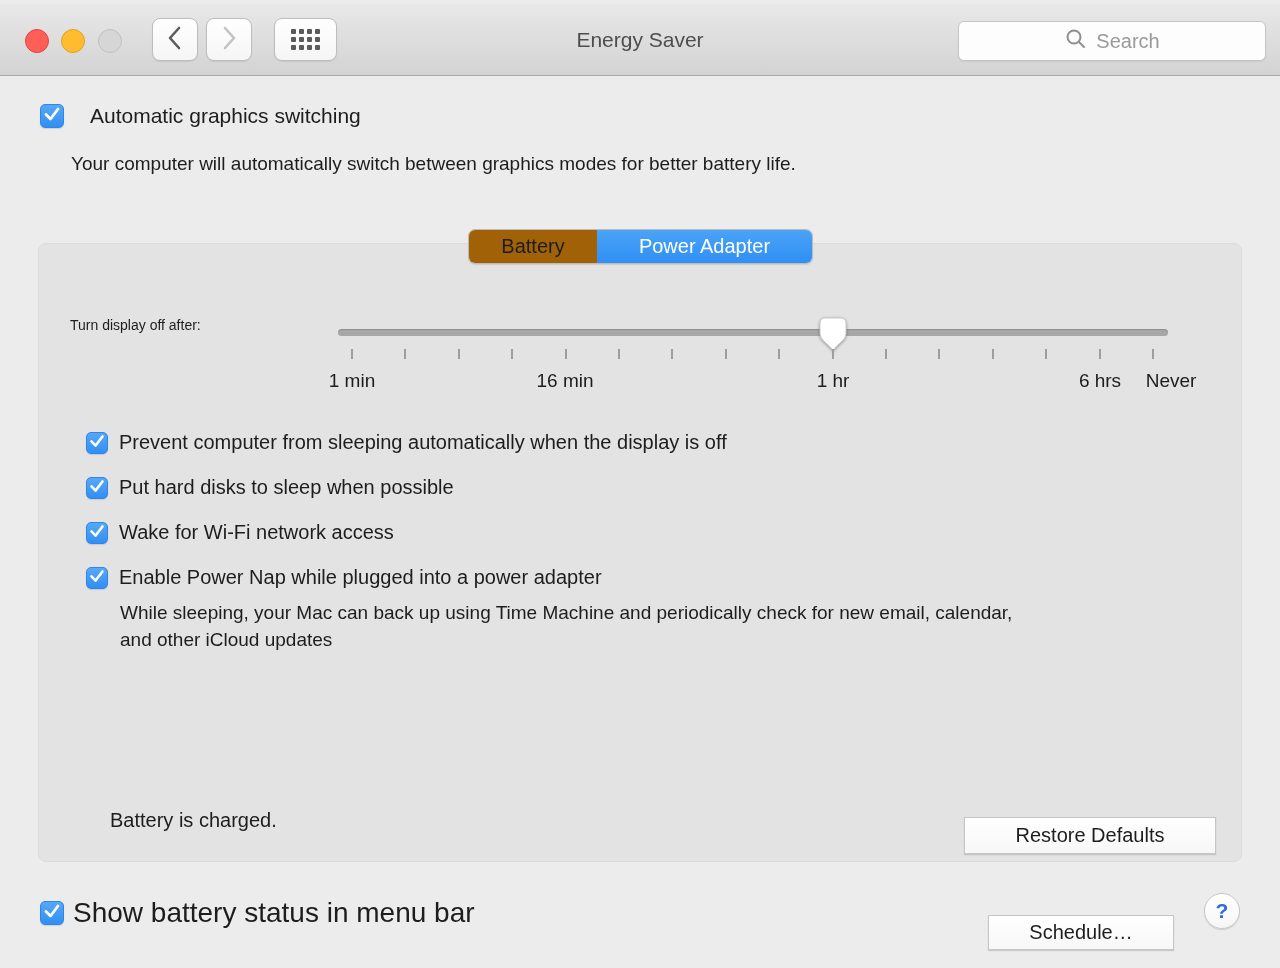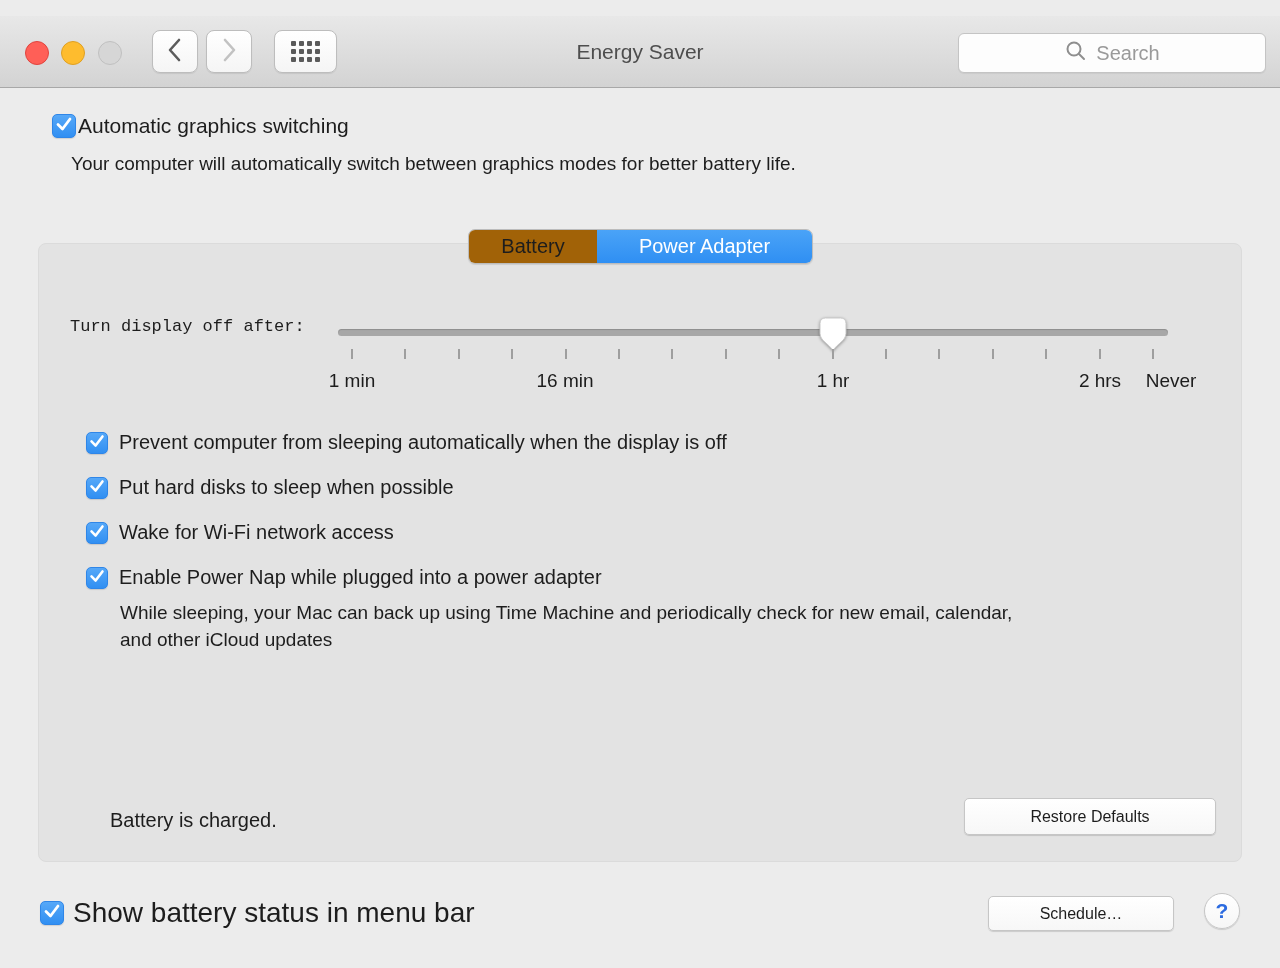--- a/index.html
+++ b/index.html
@@ -6,21 +6,21 @@
   html,body { width:1280px; height:968px; }
   body {
     font-family: "Liberation Sans", "DejaVu Sans", sans-serif;
     background:#ececec; color:#1d1d1d; overflow:hidden;
     -webkit-font-smoothing:antialiased;
   }
   .window { position:relative; width:1280px; height:968px; background:#ececec; }
 
   
   .titlebar {
-    position:absolute; left:0; top:16px; width:1280px; height:72px;
+    position:absolute; left:0; top:4px; width:1280px; height:72px;
     background:linear-gradient(180deg,#e8e8e8 0%,#d3d3d3 100%);
     border-bottom:1px solid #a8a8a8;
   }
   .tl { position:absolute; top:25px; width:24px; height:24px; border-radius:50%; }
   .tl.red    { left:25px; background:#ff5f57; border:1px solid #e0443e; }
   .tl.yellow { left:61px; background:#febc2e; border:1px solid #dfa023; }
   .tl.gray   { left:98px; background:#d6d6d6; border:1px solid #c0c0c0; }
   .navbtn {
     position:absolute; top:14px; height:43px; width:46px;
     background:linear-gradient(180deg,#ffffff,#f5f5f5);
@@ -56,40 +56,40 @@
   .cb {
     flex:0 0 auto; display:inline-flex; align-items:center; justify-content:center;
     background:linear-gradient(180deg,#56a8f8,#318ff2);
     border-radius:5px; border:1px solid #2f86e8;
     box-shadow:0 1px 1px rgba(0,0,0,0.12);
   }
   .cb.lg { width:24px; height:24px; }
   .cb.md { width:22px; height:22px; }
   .row { display:flex; align-items:center; }
 
-  .agc-row { position:absolute; left:40px; top:114px; gap:2px;margin-left:12px; }
+  .agc-row { position:absolute; left:40px; top:104px; gap:26px; }
   .agc-row .lbl { font-size:21px; }
   .agc-desc { position:absolute; left:71px; top:153px; font-size:19px; color:#1d1d1d; }
 
   
   .panel {
     position:absolute; left:38px; top:243px; width:1204px; height:619px;
     background:#e3e3e3; border:1px solid #dbdbdb; border-radius:8px;
   }
   .tabs {
     position:absolute; left:468px; top:229px; height:35px; display:flex;
     border:1px solid #bcbcbc; border-radius:7px; overflow:hidden;
     box-shadow:0 1px 1px rgba(0,0,0,0.10); z-index:5;
   }
   .tab { display:flex; align-items:center; justify-content:center; font-size:20px; }
   .tab.battery { width:128px; background:#a16207; color:#1d1d1d; }
   .tab.power   { width:215px; background:linear-gradient(180deg,#4aa3f7,#2f8ff3); color:#ffffff; }
 
   
-  .slider-label { position:absolute; left:70px; top:317px; font-size:17px;font-family:Liberation Mono, monospace; }
+  .slider-label { position:absolute; left:70px; top:317px; font-size:14px; }
   .slider-track {
     position:absolute; left:338px; top:329px; width:830px; height:7px;
     background:#a7a7a7; border-radius:4px;
     box-shadow:inset 0 1px 1px rgba(0,0,0,0.15);
   }
   .slider-thumb { position:absolute; left:819px; top:317px; width:28px; height:35px;
     filter:drop-shadow(0 1px 1.5px rgba(0,0,0,0.35)); }
   .ticks { position:absolute; left:338px; top:348px; width:830px; height:12px; }
   .ticks .tick { position:absolute; top:1px; width:2px; height:10px; background:#9e9e9e; }
   .tick-labels { position:absolute; left:338px; top:370px; width:845px; height:26px; font-size:19px;text-align:right; }
@@ -103,23 +103,23 @@
     position:absolute; left:120px; top:599px; width:900px;
     font-size:19px; line-height:27px; color:#1d1d1d;
   }
 
   .battery-status { position:absolute; left:110px; top:809px; font-size:20px; }
 
   
   .btn {
     position:absolute; display:flex; align-items:center; justify-content:center;
     background:linear-gradient(180deg,#ffffff,#f7f7f7);
-    border:1px solid #c6c6c6; border-radius:5px;
+    border:1px solid #c6c6c6; border-radius:0;
     box-shadow:0 1px 1px rgba(0,0,0,0.14);
-    font-size:16px; color:#1d1d1d;
+    font-size:20px; color:#1d1d1d;margin-top:19px;
   }
   .btn.restore  { left:964px; top:798px; width:252px; height:37px; }
   .btn.schedule { left:988px; top:896px; width:186px; height:35px; }
   .help {
     position:absolute; left:1204px; top:893px; width:36px; height:36px; border-radius:50%;
     background:linear-gradient(180deg,#ffffff,#f6f6f6);
     border:1px solid #c6c6c6; box-shadow:0 1px 1px rgba(0,0,0,0.14);
     display:flex; align-items:center; justify-content:center;
     font-size:21px; font-weight:600; color:#2c6be0;
   }
@@ -220,21 +220,21 @@
       <div class="tick" style="left: 600.4px;"></div>
       <div class="tick" style="left: 653.8px;"></div>
       <div class="tick" style="left: 707.2px;"></div>
       <div class="tick" style="left: 760.6px;"></div>
       <div class="tick" style="left: 814px;"></div>
     </div>
   <div class="tick-labels">
     <span style="left:14px">1 min</span>
     <span style="left:227px">16 min</span>
     <span style="left:495px">1 hr</span>
-    <span style="left:762px">2 hrs</span>
+    <span style="left:762px">6 hrs</span>
     <span style="left:833px">Never</span>
   </div>
 
   <div class="options">
     <div class="row">
       <span class="cb md">
         <span><svg width="22" height="22" viewBox="0 0 24 24">
               <path d="M6 12.5 L10.5 17 L18 7" fill="none" stroke="#fff" stroke-width="2.8" stroke-linecap="round" stroke-linejoin="round"></path>
             </svg></span>
       </span>

